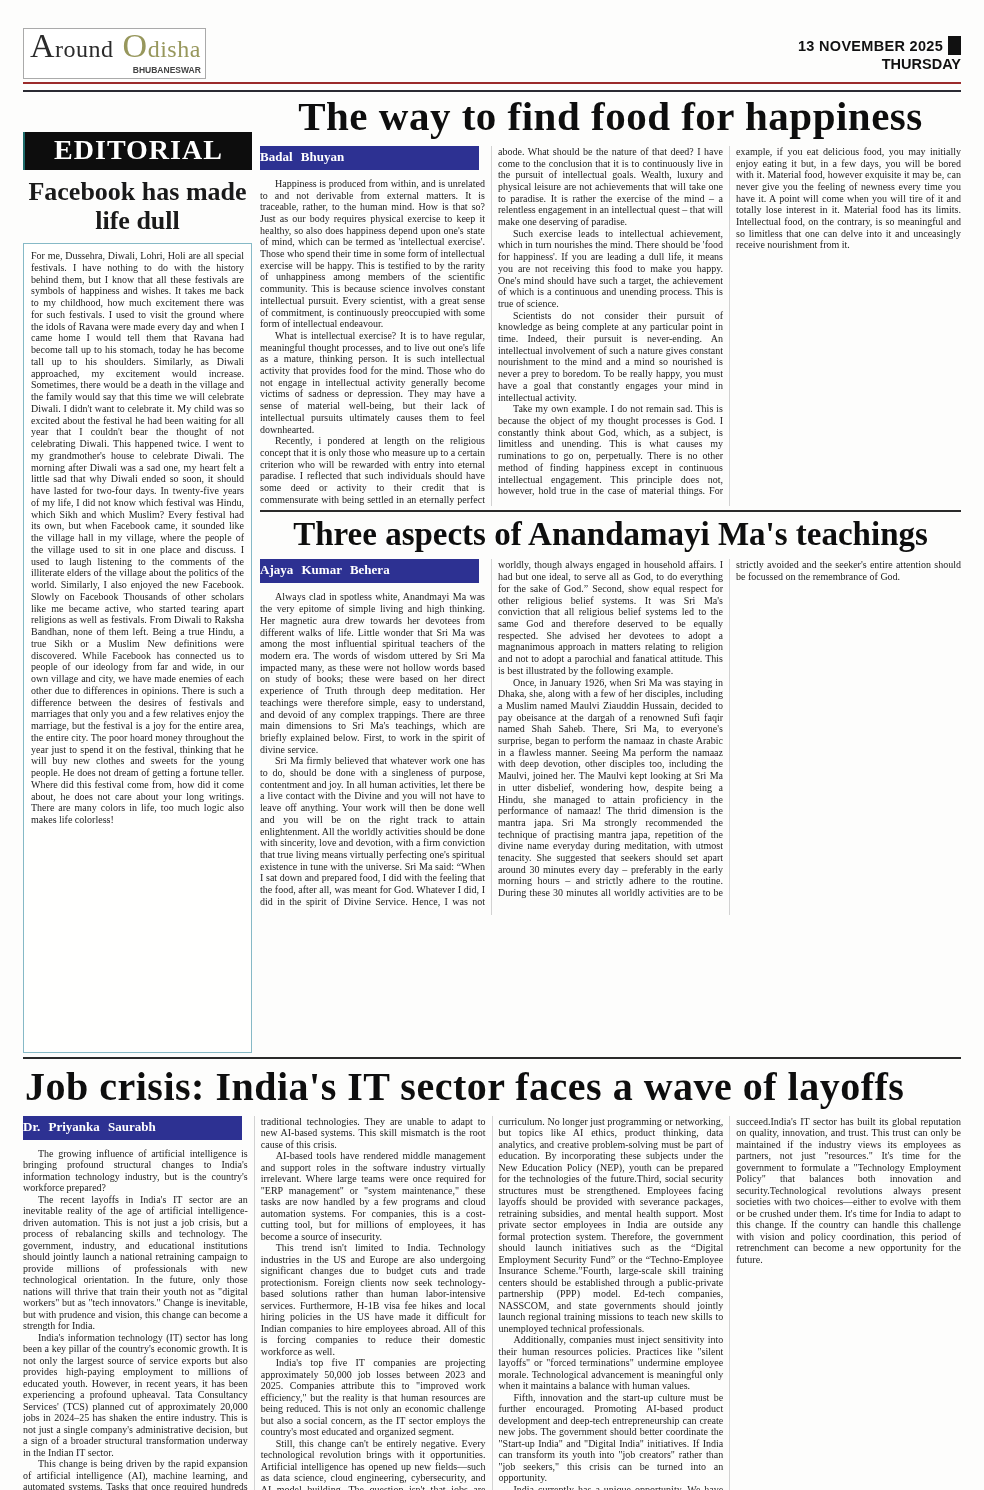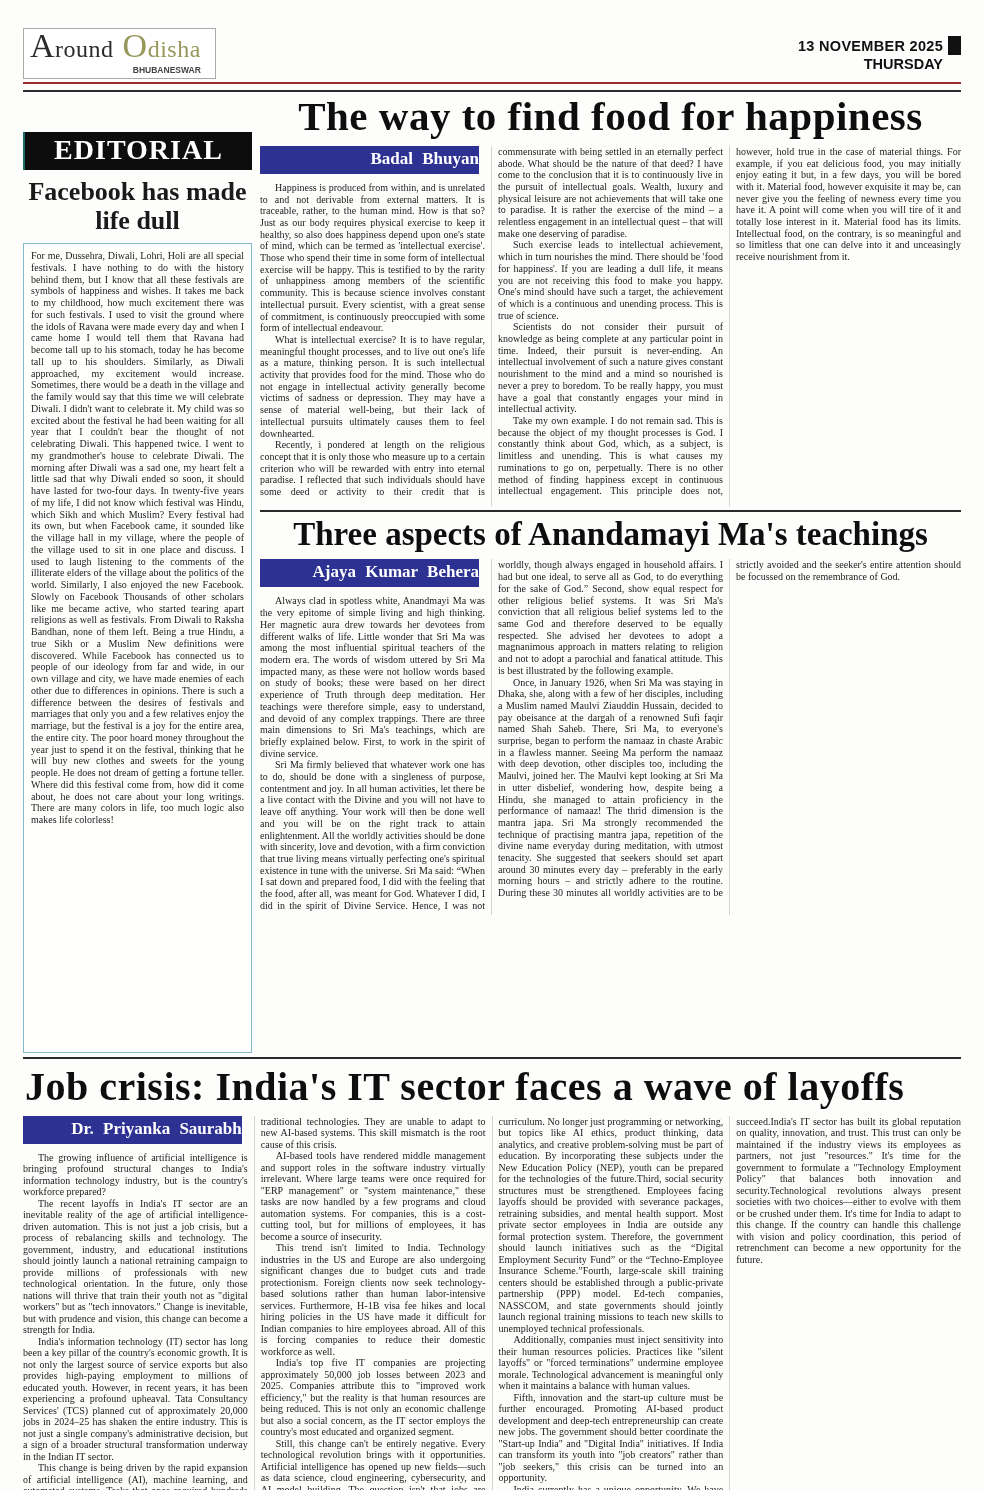--- a/index.html
+++ b/index.html
@@ -3,32 +3,32 @@
 <meta charset="utf-8">
 <style>
   html,body{margin:0;padding:0;background:#e8e8e8;}
   .page{
     position:relative;width:984px;height:1490px;margin:0 auto;
     background:#fdfdfc;font-family:"Liberation Serif","DejaVu Serif",serif;
     color:#1a1a1a;overflow:hidden;box-sizing:border-box;padding:28px 23px 0 23px;
   }
   
   .masthead{display:flex;justify-content:space-between;align-items:flex-start;height:52px;}
-  .logo-box{border:1px solid #aaa;padding:2px 14px 3px 6px;display:inline-block;background:#fff;}
+  .logo-box{border:1px solid #aaa;padding:2px 4px 3px 6px;display:inline-block;background:#fff;}
   .logo-line{font-family:"Liberation Serif",serif;line-height:30px;white-space:nowrap;}
   .logo-word{display:inline-block;font-size:24px;letter-spacing:.5px;}
   .logo-word::first-letter{font-size:34px;}
   .logo-main{color:#2b2b2b;}
   .logo-sub{color:#97975c;margin-left:5px;}
   .logo-city{font-family:"Liberation Sans",sans-serif;font-size:8.5px;font-weight:bold;color:#444;text-align:right;margin-top:-2px;}
   .dateblock{text-align:right;font-family:"Liberation Sans",sans-serif;margin-top:8px;}
   .date-row{display:flex;align-items:center;justify-content:flex-end;gap:5px;}
   .date-text{font-size:14.5px;font-weight:bold;letter-spacing:.3px;color:#111;}
   .date-square{width:13px;height:19px;background:#111;display:inline-block;}
-  .day-text{font-size:14.5px;font-weight:bold;color:#111;margin-top:1px;margin-right:18px;}
+  .day-text{font-size:14.5px;font-weight:bold;color:#111;margin-top:1px;}
   .header-rule{height:6px;border-top:2px solid #9b2b2b;border-bottom:2.5px solid #2a2a33;margin-top:2px;}
   
   .top{display:flex;gap:8px;margin-top:6px;}
   .left-col{width:229px;flex:0 0 229px;}
   .right-col{flex:1;min-width:0;}
   
   .editorial-badge{
     background:#0d0d0d;color:#fff;text-align:center;font-family:"Liberation Serif",serif;
     font-weight:bold;font-size:28px;letter-spacing:1px;padding:2px 0 4px 0;border-left:2px solid #1d6a6a;margin-top:34px;
   }
@@ -43,22 +43,22 @@
   
   .headline-lg{
     font-family:"Liberation Serif",serif;font-weight:bold;margin:0;
     line-height:1.02;color:#0e0e0e;
   }
   .food-headline{font-size:41px;text-align:center;margin:-2px 0 8px 0;letter-spacing:.5px;}
   .ma-headline{font-size:33px;text-align:center;margin:6px 0 8px 0;}
   .job-headline{font-size:40px;text-align:left;margin:6px 0 8px 2px;letter-spacing:.5px;}
   
   .byline{
-    background:#2d3192;color:#fff;text-align:right;font-family:"Liberation Serif",serif;
-    font-size:17px;font-weight:bold;word-spacing:5px;padding:3px 0 5px 0;margin:0 6px 8px 0;
+    background:#2d3192;color:#fff;text-align:left;font-family:"Liberation Serif",serif;
+    font-size:13px;font-weight:bold;word-spacing:5px;padding:3px 0 5px 0;margin:0 6px 8px 0;
     break-inside:avoid;
   }
   
   .cols{column-gap:13px;column-fill:auto;overflow:hidden;column-rule:1px solid #d2d2d2;}
   .cols p{margin:0;font-size:10px;line-height:11.7px;text-align:justify;text-indent:15px;}
   .cols3{column-count:3;}
   .cols4{column-count:4;}
   .food-cols{height:360px;}
   .ma-cols{height:356px;}
   .job-cols{height:520px;}

